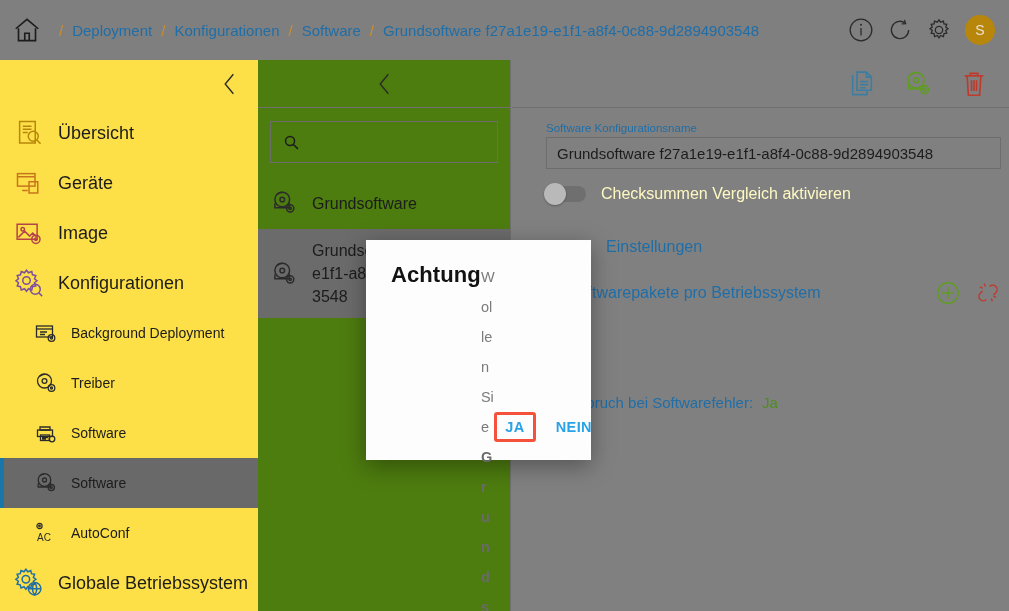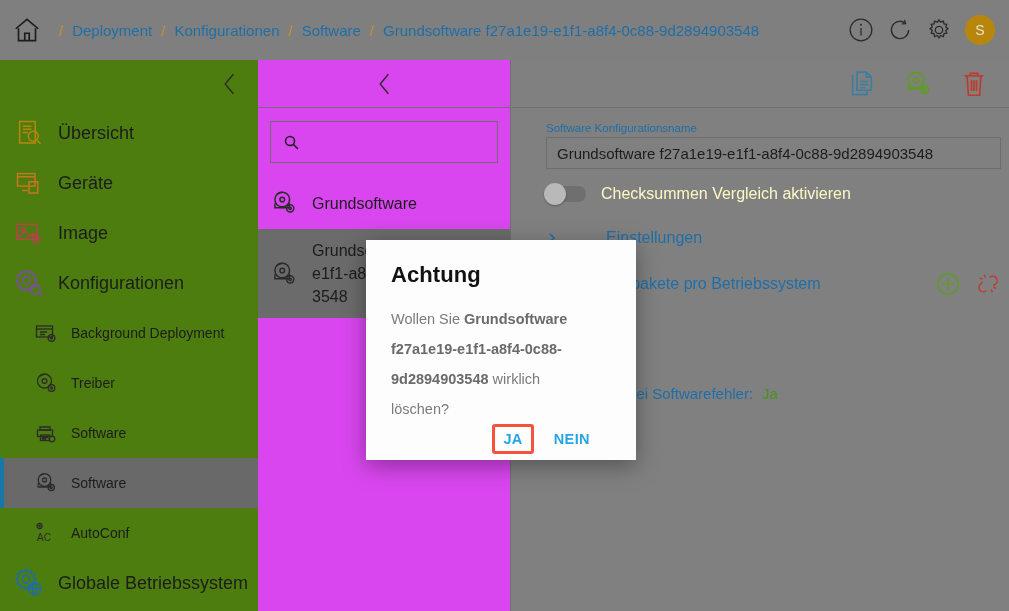--- a/index.html
+++ b/index.html
@@ -38,21 +38,21 @@
     width: 30px; height: 30px; border-radius: 50%;
     background: #b8860b; color: #e8e0cf;
     display: flex; align-items: center; justify-content: center;
     font-size: 14px; cursor: pointer;
   }
 
   
   .sidebar {
     position: absolute; left: 0; top: 60px;
     width: 258px; height: 551px;
-    background: #4d7c0f;
+    background: #fde047;
     overflow: hidden;
   }
   .sb-collapse {
     height: 48px; display: flex; align-items: center; justify-content: flex-end;
     padding-right: 20px;
   }
   .chev-left { width: 18px; height: 26px; }
   .sb-item {
     display: flex; align-items: center;
     height: 50px; padding-left: 14px;
@@ -66,21 +66,21 @@
   }
   .sb-ico { width: 30px; height: 30px; flex: 0 0 auto; margin-right: 14px; }
   .sb-item.sub .sb-ico { width: 24px; height: 24px; margin-right: 13px; }
   .sb-label { color: #1c1c1c; font-size: 18px; white-space: nowrap; }
   .sb-item.sub .sb-label { font-size: 14px; }
 
   
   .midpanel {
     position: absolute; left: 258px; top: 60px;
     width: 253px; height: 551px;
-    background: #d946ef;
+    background: #4d7c0f;
     border-right: 1px solid #6f6f6f;
   }
   .mid-head {
     height: 48px; display: flex; align-items: center; justify-content: center;
     border-bottom: 1px solid #6f6f6f;
   }
   .searchbox {
     margin: 13px 12px 0 12px; height: 42px;
     border: 1px solid #6d6d6d; background: transparent;
     display: flex; align-items: center; padding: 0 12px;
@@ -118,41 +118,41 @@
   .toggle {
     width: 40px; height: 16px; border-radius: 9px;
     background: #6f6f6f; position: relative; flex: 0 0 auto; margin-right: 15px;
   }
   .toggle .knob {
     position: absolute; left: -2px; top: -3px;
     width: 22px; height: 22px; border-radius: 50%;
     background: #b9b9b9; box-shadow: 0 1px 2px rgba(0,0,0,.3);
   }
   .toggle-label { color: #fef9c3; font-size: 16px; }
-  .expander-row { display: flex; align-items: center; margin-top: 26px; gap: 38px; }
+  .expander-row { display: flex; align-items: center; margin-top: 35px; gap: 38px; }
   .exp-chev { width: 12px; height: 12px; margin-right: 10px; }
   .exp-label { color: #1f6ea8; font-size: 16px; }
   .subrow {
     display: flex; align-items: center; margin-top: 24px; padding-left: 22px;
   }
   .subrow-label { color: #1f6ea8; font-size: 16px; flex: 1 1 auto; }
   .subrow-actions { display: flex; align-items: center; gap: 14px; }
   .act-ico { width: 26px; height: 26px; cursor: pointer; }
   .statusrow { margin-top: 88px; padding-left: 22px; display: flex; align-items: baseline; gap: 9px; }
   .status-key { color: #1f6ea8; font-size: 15px; }
   .status-val { color: #4c8f1e; font-size: 15px; }
 
   
   .modal {
     position: absolute; left: 366px; top: 240px;
-    width: 270px; height: 220px;
+    width: 225px; height: 220px;
     background: #fdfdfd;
     box-shadow: 0 6px 22px rgba(0,0,0,.35);
     padding: 22px 36px 0 25px;
-    display: flex; flex-direction: column;
+    display: flex; flex-direction: row;
   }
   .modal-title {
     font-size: 22px; color: #121212; font-weight: 600; letter-spacing: .1px;
     margin-bottom: 16px;
   }
   .modal-text {
     font-size: 14.5px; color: #7b7b7b; line-height: 30px;
     word-break: break-word;
   }
   .modal-text b { color: #6a6a6a; font-weight: bold; }

